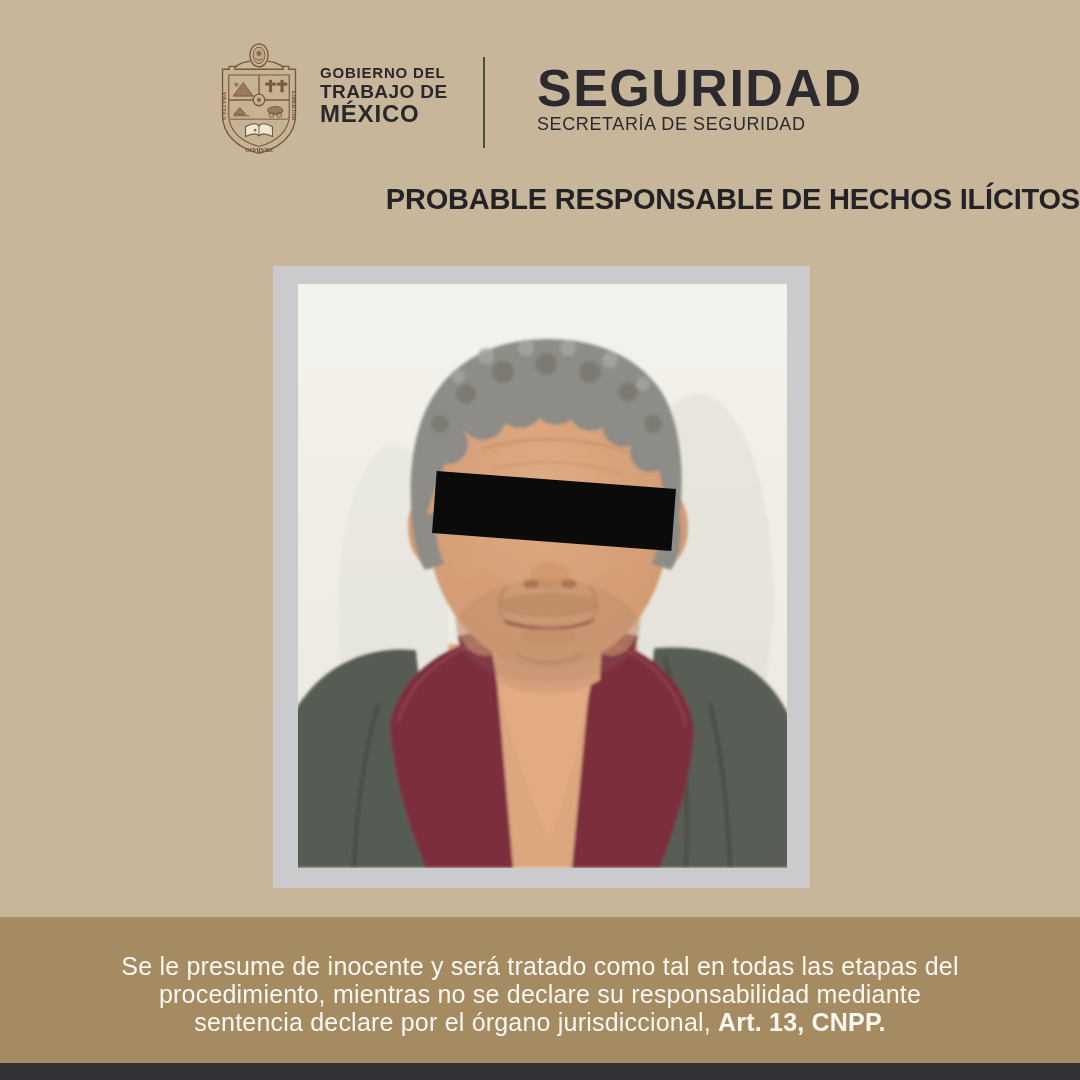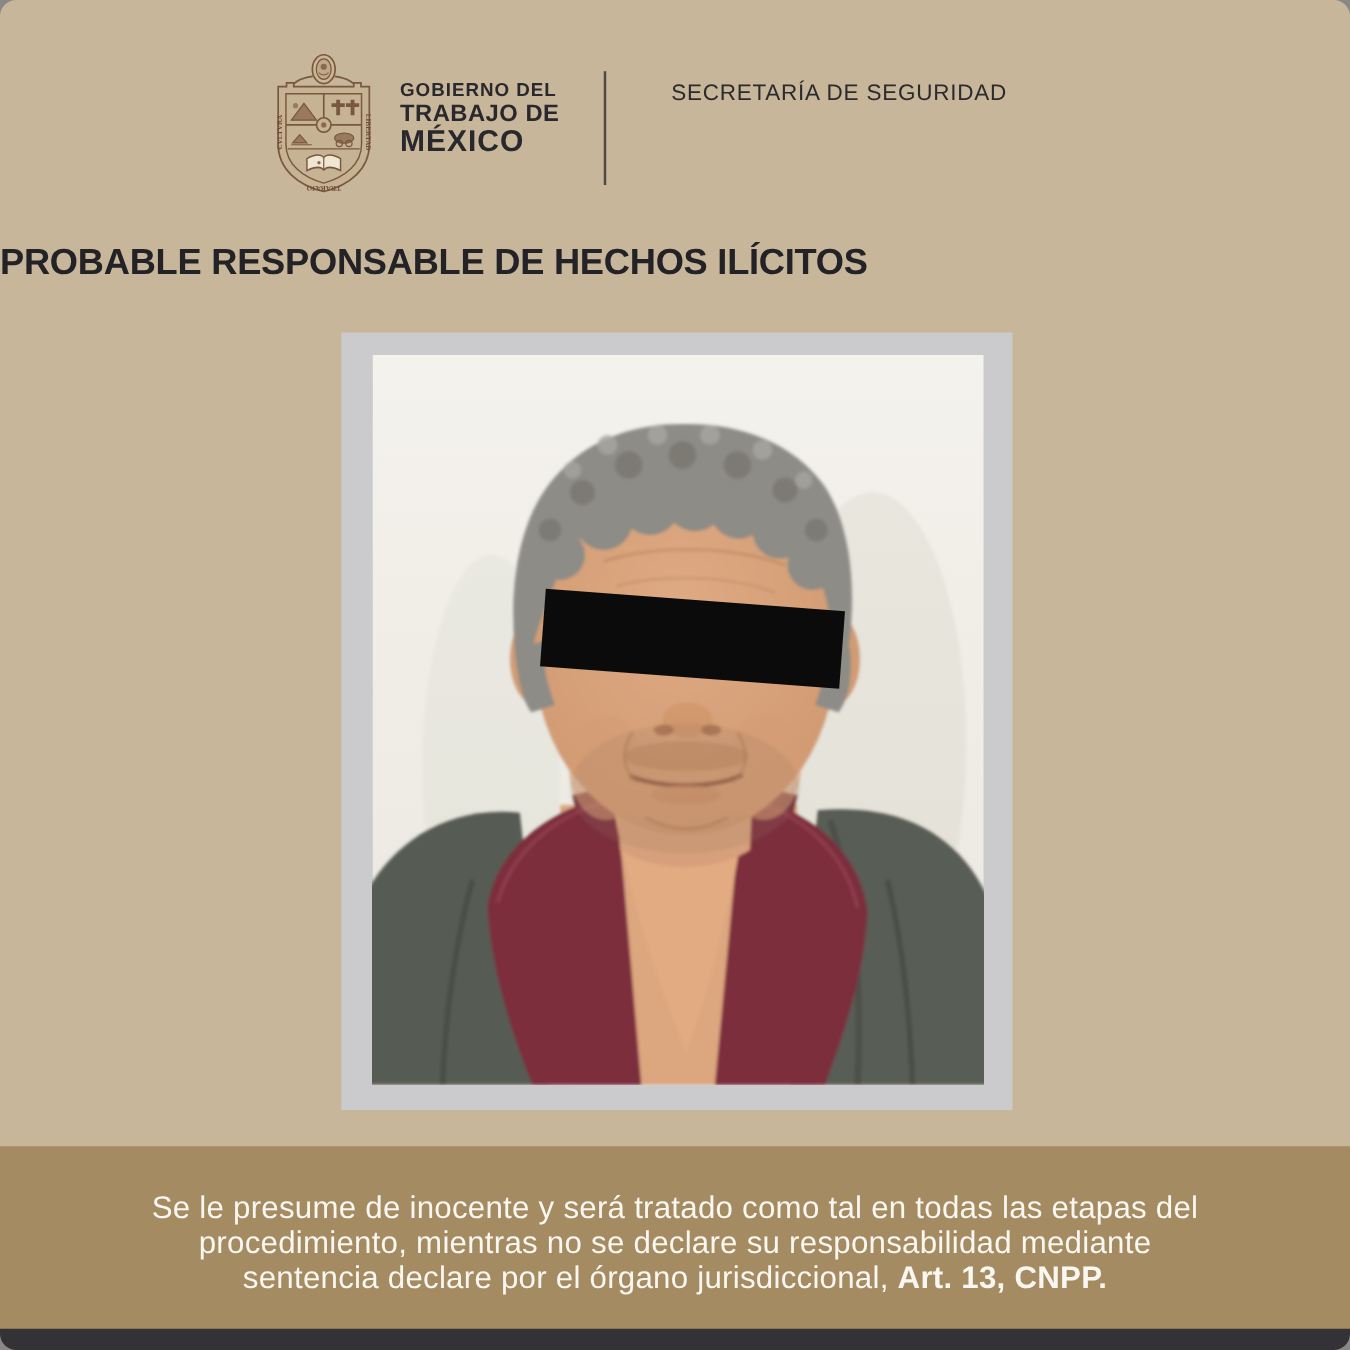--- a/index.html
+++ b/index.html
@@ -1,35 +1,34 @@
 <!DOCTYPE html>
 <html><head>
 <meta charset="utf-8">
 <style>
   html,body { margin:0; padding:0; background:#888; }
   .poster {
     position:relative; width:1080px; height:1080px; overflow:hidden;
     background:#c7b699;
     font-family:"Liberation Sans", sans-serif;
-    border-radius:13px;
   }
   
   .coat { position:absolute; left:211px; top:42px; width:96px; height:114px; }
   .gov-text { position:absolute; left:320px; top:63px; color:#29282c; font-weight:bold; }
   .gov-line1 { font-size:15px; line-height:20px; letter-spacing:.8px; }
   .gov-line2 { font-size:19px; line-height:18px; letter-spacing:.4px; }
   .gov-line3 { font-size:24px; line-height:26px; letter-spacing:.8px; }
   .divider { position:absolute; left:483px; top:57px; width:2px; height:91px; background:#4f4a42; }
   .agency { position:absolute; left:537px; top:63px; color:#2b2a2e; }
   .agency-title { font-size:52px; line-height:50px; font-weight:bold; letter-spacing:1.5px; }
   .agency-subtitle { font-size:18px; line-height:20px; letter-spacing:.6px; margin-top:1px; }
   
   .poster-title {
-    position:absolute; left:0; top:194px; width:1080px; margin:0;
-    text-align:left; font-size:29px; font-weight:bold; letter-spacing:-.2px;
+    position:absolute; left:0; top:183px; width:1080px; margin:0;
+    text-align:right; font-size:29px; font-weight:bold; letter-spacing:-.2px;
     color:#232227;
   }
   
   .photo-frame {
     position:absolute; left:273px; top:266px; width:537px; height:622px;
     background:#cbcacd;
   }
   .mugshot { position:absolute; left:25px; top:18px; width:489px; height:584px; display:block; }
   
   .band {
@@ -86,20 +85,21 @@
 
   <div class="gov-text">
     <div class="gov-line1">GOBIERNO DEL</div>
     <div class="gov-line2">TRABAJO DE</div>
     <div class="gov-line3">MÉXICO</div>
   </div>
 
   <div class="divider"></div>
 
   <div class="agency">
+    <div class="agency-title">SEGURIDAD</div>
     <div class="agency-subtitle">SECRETARÍA DE SEGURIDAD</div>
   </div>
 
   <h1 class="poster-title">PROBABLE RESPONSABLE DE HECHOS ILÍCITOS</h1>
 
   <div class="photo-frame">
     <svg class="mugshot" viewBox="0 0 489 584" preserveAspectRatio="none">
       <defs>
         <linearGradient id="pbg" x1="0" y1="0" x2="0" y2="1">
           <stop offset="0" stop-color="#f4f2ec"></stop>

